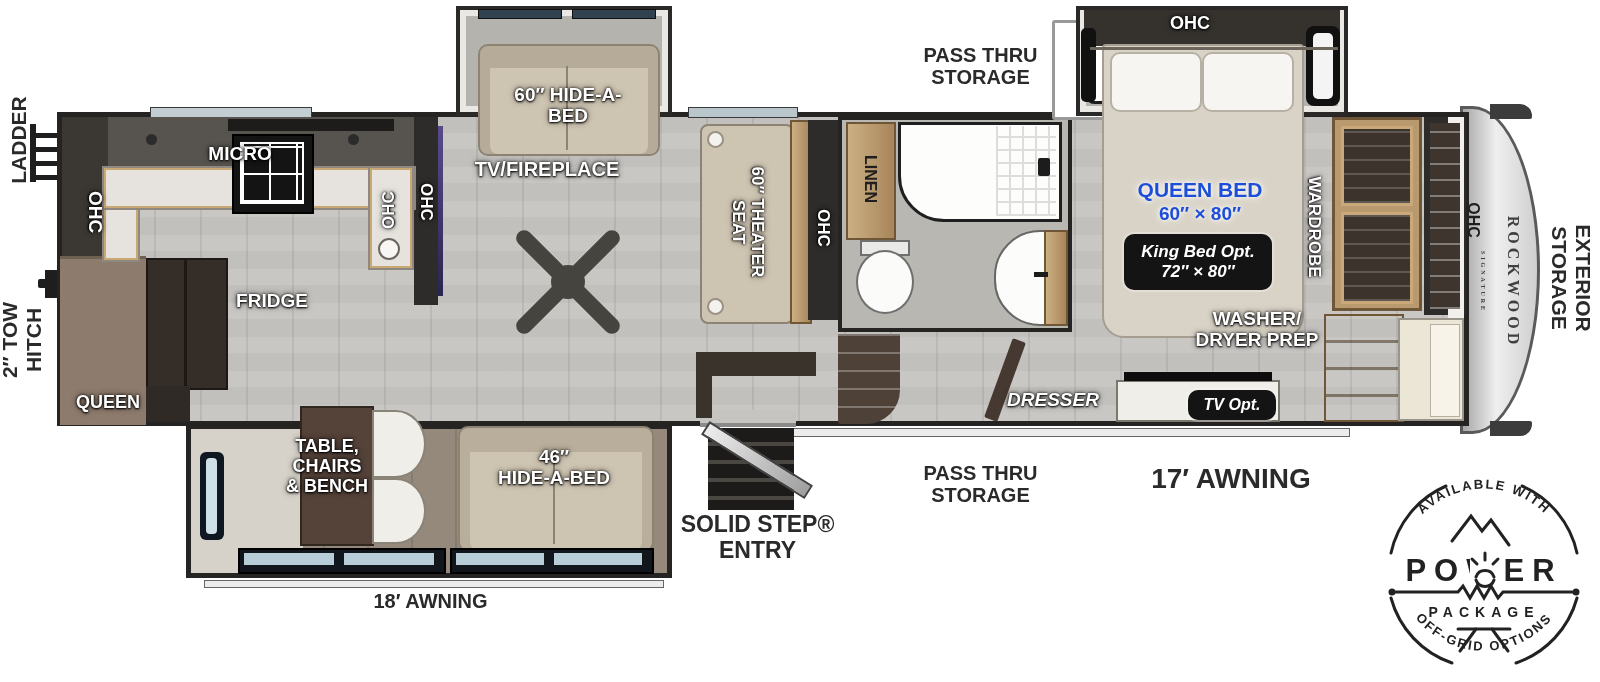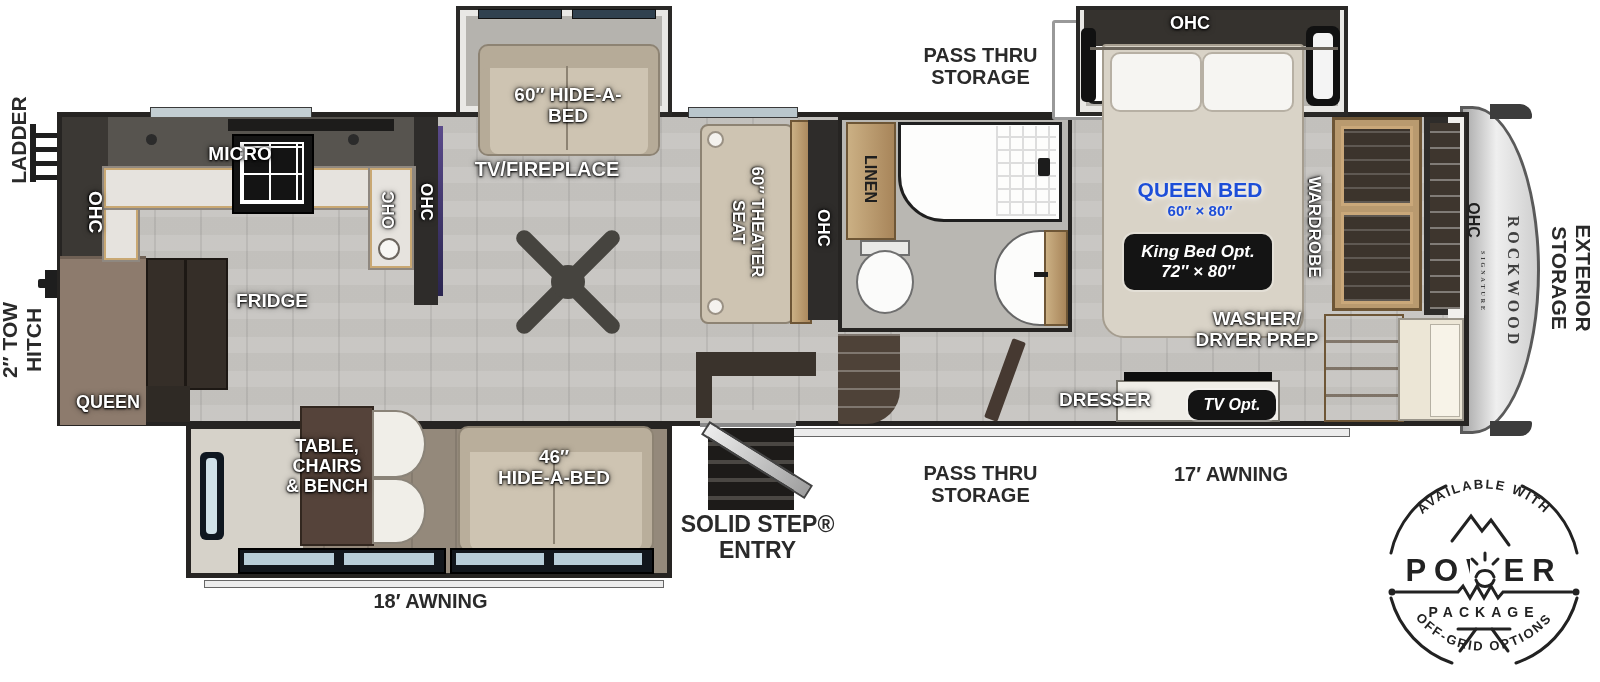--- a/index.html
+++ b/index.html
@@ -125,36 +125,36 @@
   <div class="abs" style="left:994px;top:230px;width:52px;height:92px;background:#fcfcfb;border:2px solid #666;
               border-radius:46px 0 0 46px;z-index:5;"></div>
   <div class="abs wood" style="left:1044px;top:230px;width:20px;height:92px;z-index:5;"></div>
   <div class="abs" style="left:1034px;top:272px;width:14px;height:5px;background:#1c1c1c;z-index:7;"></div>
 
   <div class="abs" style="left:696px;top:352px;width:120px;height:24px;background:#3a332c;z-index:4;"></div>
   <div class="abs" style="left:696px;top:376px;width:16px;height:42px;background:#3a332c;z-index:4;"></div>
   <div class="abs" style="left:838px;top:334px;width:62px;height:90px;background:#4e4238;border-radius:0 0 34px 3px;z-index:4;
               background-image:repeating-linear-gradient(180deg,rgba(255,255,255,.28) 0 2px,transparent 2px 18px);"></div>
   <div class="abs" style="left:998px;top:338px;width:14px;height:84px;background:#463931;border-radius:2px;transform:rotate(20deg);z-index:4;"></div>
-  <div class="lbl white" style="left:1044px;top:389px;width:122px;font-size:19px;">DRESSER</div>
+  <div class="lbl white" style="left:992px;top:389px;width:122px;font-size:19px;font-style:italic;">DRESSER</div>
 
   <div class="abs slidefloor" style="left:1076px;top:6px;width:272px;height:110px;border:4px solid #2a2927;box-sizing:border-box;z-index:5;"></div>
   <div class="abs" style="left:1084px;top:10px;width:256px;height:36px;background:#35322e;z-index:6;"></div>
   <div class="lbl white" style="left:1150px;top:13px;width:80px;font-size:18px;">OHC</div>
   <div class="abs" style="left:1081px;top:28px;width:15px;height:74px;background:#111;border-radius:5px;z-index:7;"></div>
   <div class="abs" style="left:1306px;top:26px;width:34px;height:80px;background:#111;border-radius:8px;z-index:7;"></div>
   <div class="abs" style="left:1313px;top:33px;width:20px;height:66px;background:#f4f4f4;border-radius:5px;z-index:8;"></div>
   <div class="abs" style="left:1090px;top:47px;width:248px;height:3px;background:#6b655c;z-index:9;"></div>
 
   <div class="abs" style="left:1102px;top:44px;width:198px;height:290px;background:#d9d3c7;border:2px solid #a59d8f;
               border-radius:4px 4px 22px 22px;z-index:8;"></div>
   <div class="abs" style="left:1110px;top:52px;width:88px;height:56px;background:#f6f5f2;border:2px solid #b7b0a4;border-radius:10px;z-index:9;"></div>
   <div class="abs" style="left:1202px;top:52px;width:88px;height:56px;background:#f6f5f2;border:2px solid #b7b0a4;border-radius:10px;z-index:9;"></div>
   <div class="lbl dark" style="left:1100px;top:178px;width:200px;font-size:21px;">QUEEN BED</div>
-  <div class="lbl dark" style="left:1100px;top:203px;width:200px;font-size:15px;">60″ × 80″</div>
+  <div class="lbl dark" style="left:1100px;top:203px;width:200px;font-size:19px;">60″ × 80″</div>
   <div class="badge" style="left:1124px;top:234px;width:148px;height:56px;font-size:17px;">King Bed Opt.
 72″ × 80″</div>
 
   <div class="lbl white" style="left:1178px;top:308px;width:158px;font-size:19px;">WASHER/
 DRYER PREP</div>
   <div class="lbl white v90" style="left:1232px;top:216px;width:162px;height:22px;font-size:17px;">WARDROBE</div>
 
   <div class="abs" style="left:1332px;top:117px;width:90px;height:194px;background:#b99a6f;border:3px solid #6e5636;box-sizing:border-box;z-index:4;"></div>
   <div class="abs" style="left:1341px;top:126px;width:72px;height:80px;background:#3c342c;border:3px solid #caa87a;box-sizing:border-box;z-index:5;
               background-image:repeating-linear-gradient(0deg,rgba(255,255,255,.18) 0 2px,transparent 2px 14px);"></div>
@@ -217,21 +217,21 @@
 
   <div class="abs" style="left:1052px;top:20px;width:62px;height:94px;background:#fff;border:3px solid #999;border-radius:3px;z-index:4;"></div>
   <div class="abs" style="left:1086px;top:36px;width:17px;height:62px;background:#fff;border:3px solid #1d1d1d;border-radius:8px;z-index:5;"></div>
 
   <div class="lbl out" style="left:903px;top:44px;width:155px;font-size:20px;">PASS THRU
 STORAGE</div>
   <div class="lbl out" style="left:903px;top:462px;width:155px;font-size:20px;">PASS THRU
 STORAGE</div>
   <div class="lbl out" style="left:670px;top:512px;width:175px;font-size:23px;">SOLID STEP®
 ENTRY</div>
-  <div class="lbl out" style="left:1146px;top:463px;width:170px;font-size:20px;">17′ AWNING</div>
+  <div class="lbl out" style="left:1146px;top:463px;width:170px;font-size:28px;">17′ AWNING</div>
   <div class="lbl out" style="left:348px;top:590px;width:165px;font-size:20px;">18′ AWNING</div>
 
   <svg class="abs" style="left:1372px;top:466px;z-index:20;" width="224" height="214" viewBox="-112 -107 224 214">
     <g fill="none" stroke="#222" stroke-width="3" stroke-linecap="round">
       <path d="M -93 -20 A 95 95 0 0 1 -38 -87"></path>
       <path d="M 38 -87 A 95 95 0 0 1 93 -20"></path>
       <path d="M -93 25 A 95 95 0 0 0 -32 90"></path>
       <path d="M 32 90 A 95 95 0 0 0 93 25"></path>
       <polyline points="-32,-32 -13,-57 -2,-42 7,-53 25,-28"></polyline>
     </g>

